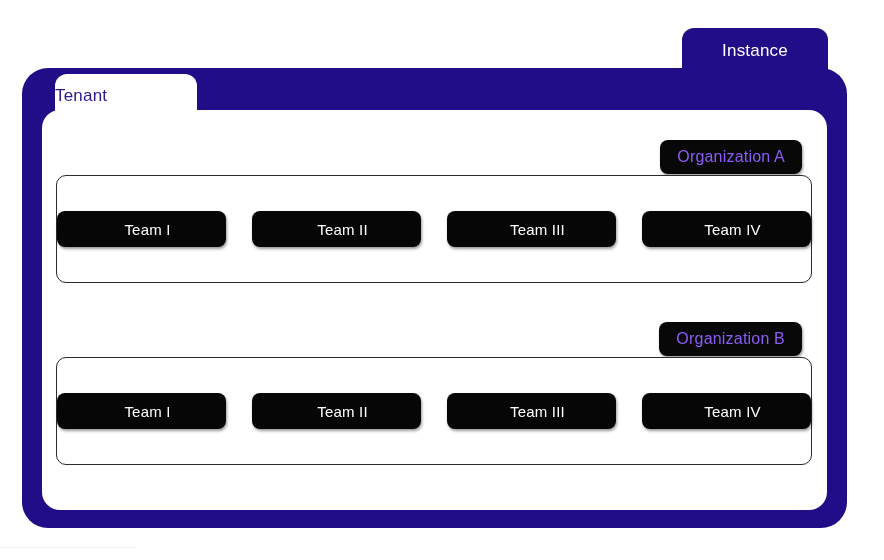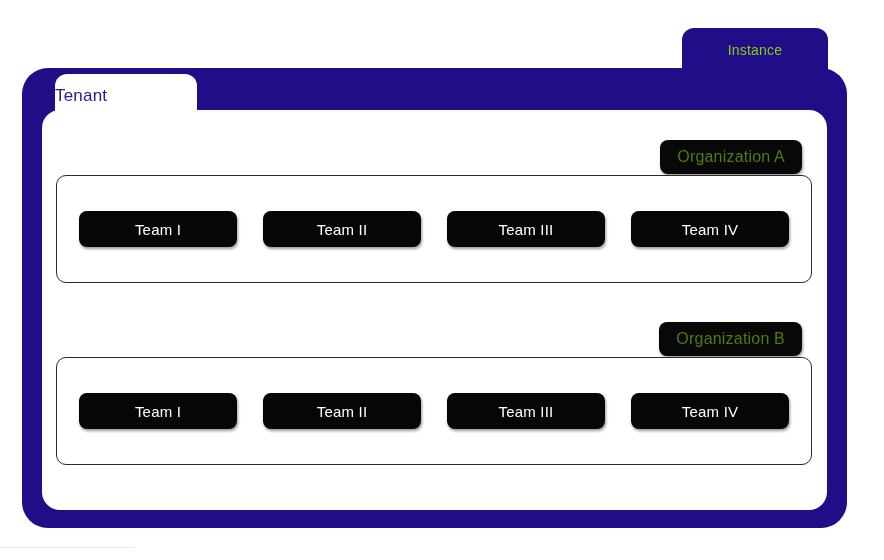--- a/index.html
+++ b/index.html
@@ -33,22 +33,22 @@
     top: 28px;
     width: 146px;
     height: 44px;
     background: #210D87;
     border-radius: 12px 12px 0 0;
     display: flex;
     align-items: center;
     justify-content: center;
   }
   #instance-tab .tab-label {
-    color: #84cc16;
-    font-size: 14px;
+    color: #ffffff;
+    font-size: 17px;
     letter-spacing: 0.2px;
     line-height: 1;
   }
 
   
   #tenant-card {
     position: absolute;
     left: 42px;
     top: 110px;
     width: 785px;
@@ -92,21 +92,21 @@
     border-radius: 8px;
     display: flex;
     align-items: center;
     justify-content: center;
     padding: 0 17px;
     box-shadow: 1px 2px 3px rgba(0,0,0,0.38);
   }
   #org-block-0 .org-tab { right: 14px; }
   #org-block-1 .org-tab { right: 14px; }
   .org-tab .org-label {
-    color: #4d7c0f;
+    color: #8b5cf6;
     font-size: 16px;
     letter-spacing: 0.2px;
     line-height: 1;
     white-space: nowrap;
   }
 
   .org-body {
     position: absolute;
     top: 35px;
     left: 0;
@@ -132,20 +132,21 @@
 
   .team-box {
     width: 158px;
     height: 36px;
     background: #060606;
     border-radius: 8px;
     display: flex;
     align-items: center;
     justify-content: center;
     box-shadow: 1px 2px 3px rgba(0,0,0,0.40);
+    padding-left: 12px;
   }
   .team-box .team-label {
     color: #ffffff;
     font-size: 15px;
     letter-spacing: 0.2px;
     line-height: 1;
     white-space: nowrap;
   }
 
   

